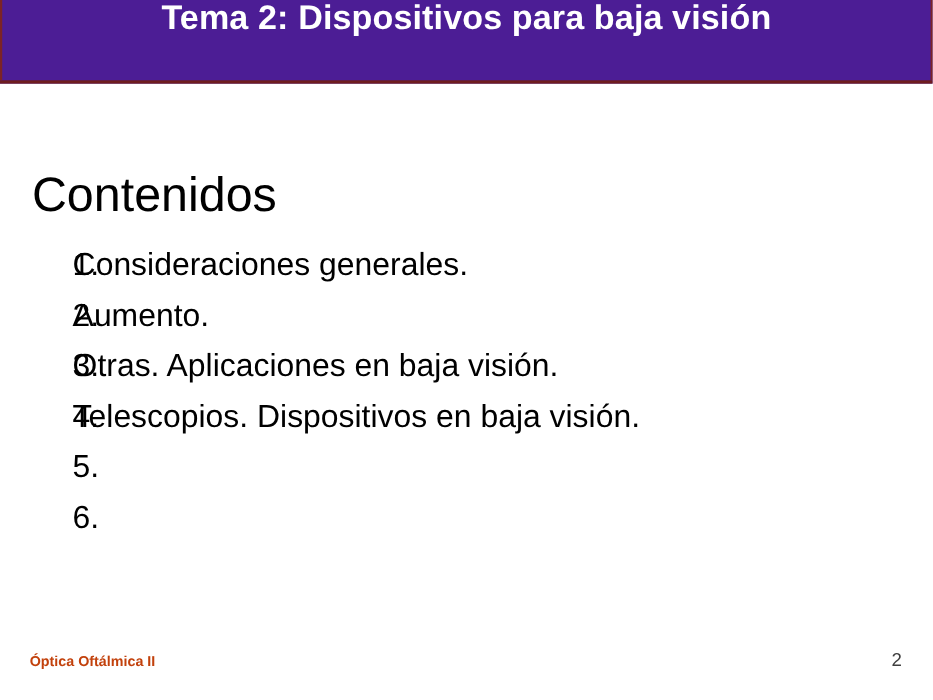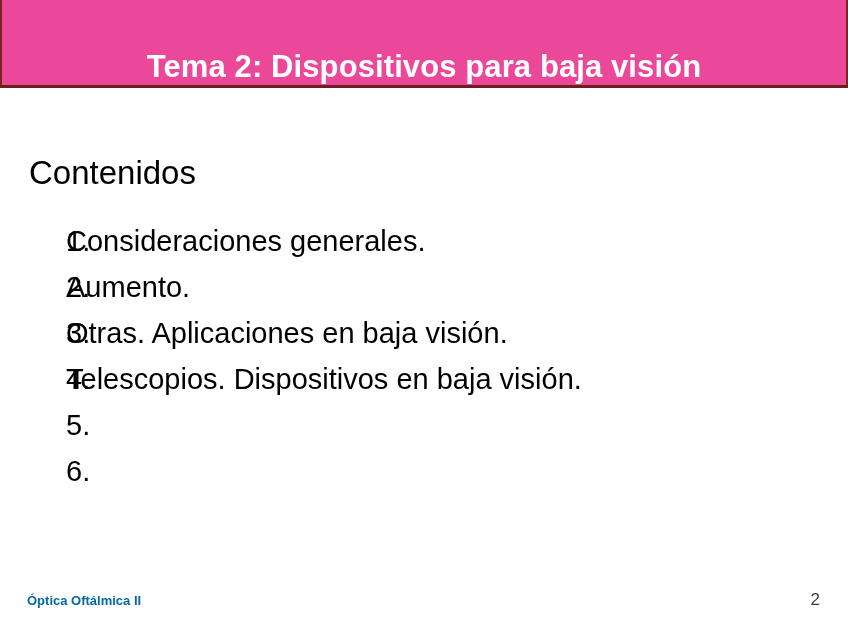--- a/index.html
+++ b/index.html
@@ -18,26 +18,26 @@
     background: #ffffff;
     overflow: hidden;
   }
 
   
   #title-banner {
     position: absolute;
     left: 0;
     top: 0;
     width: 848px;
-    height: 88px;
-    background: #ec4899;
+    height: 76px;
+    background: #4c1d95;
     border-bottom: 3px solid #6e1d20;
     box-sizing: border-box;
     display: flex;
-    align-items: flex-end;
+    align-items: flex-start;
     justify-content: center;
   }
   #title-banner::before {
     content: "";
     position: absolute;
     left: 0; top: 0; bottom: 0;
     width: 2px;
     background: #7c2326;
   }
   #title-banner::after {
@@ -63,21 +63,21 @@
   #content-area {
     position: absolute;
     left: 0;
     top: 88px;
     width: 848px;
   }
   #content-heading {
     position: absolute;
     left: 29px;
     top: 68px;
-    font-size: 33px;
+    font-size: 44px;
     color: #000000;
     line-height: 1;
     white-space: nowrap;
   }
   #contents-list {
     position: absolute;
     left: 0;
     top: 130px;
     margin: 0;
     padding: 0;
@@ -110,21 +110,21 @@
     bottom: 0;
     width: 848px;
     height: 52px;
   }
   #footer-course {
     position: absolute;
     left: 27px;
     top: 10px;
     font-size: 13px;
     font-weight: bold;
-    color: #0369a1;
+    color: #c2410c;
     line-height: 1;
     white-space: nowrap;
   }
   #footer-page-number {
     position: absolute;
     right: 28px;
     top: 7px;
     font-size: 17px;
     color: #3f3f3f;
     line-height: 1;

